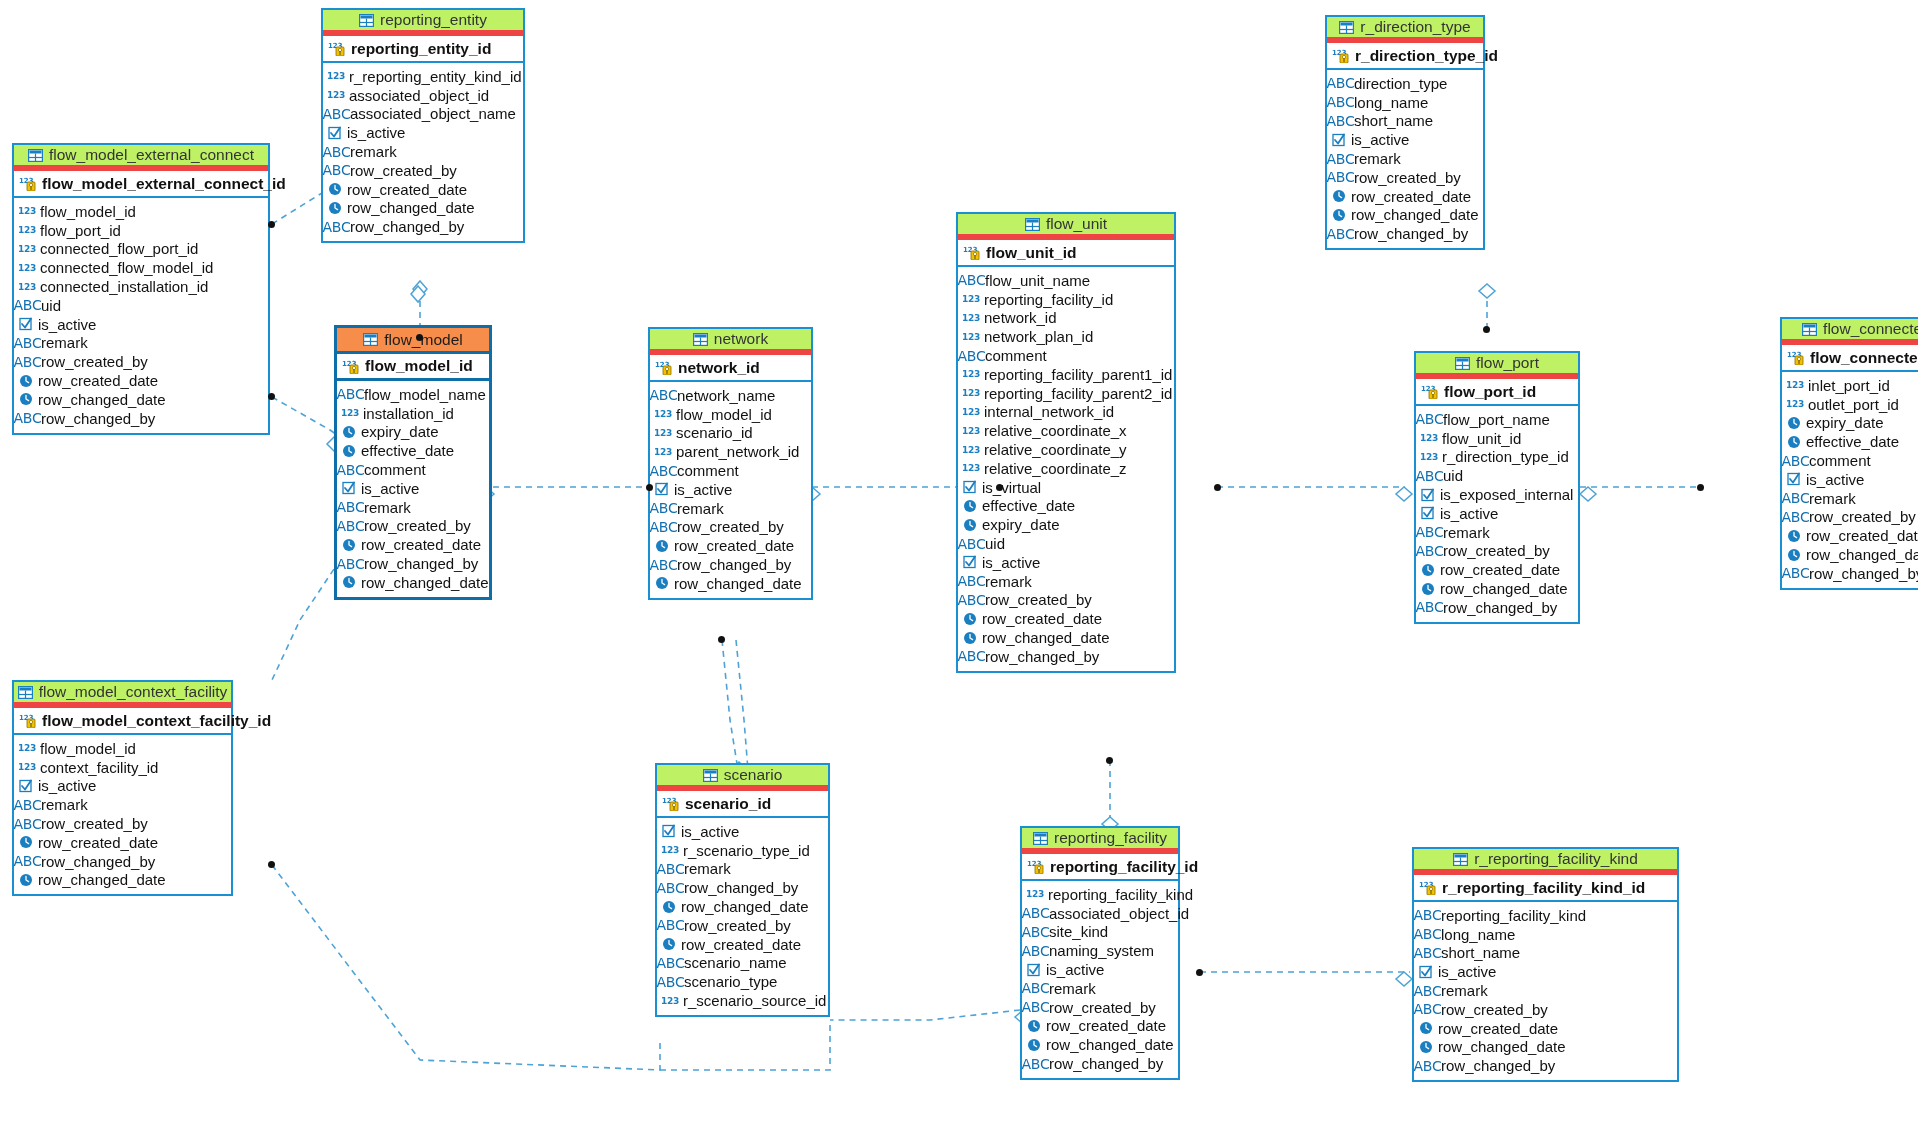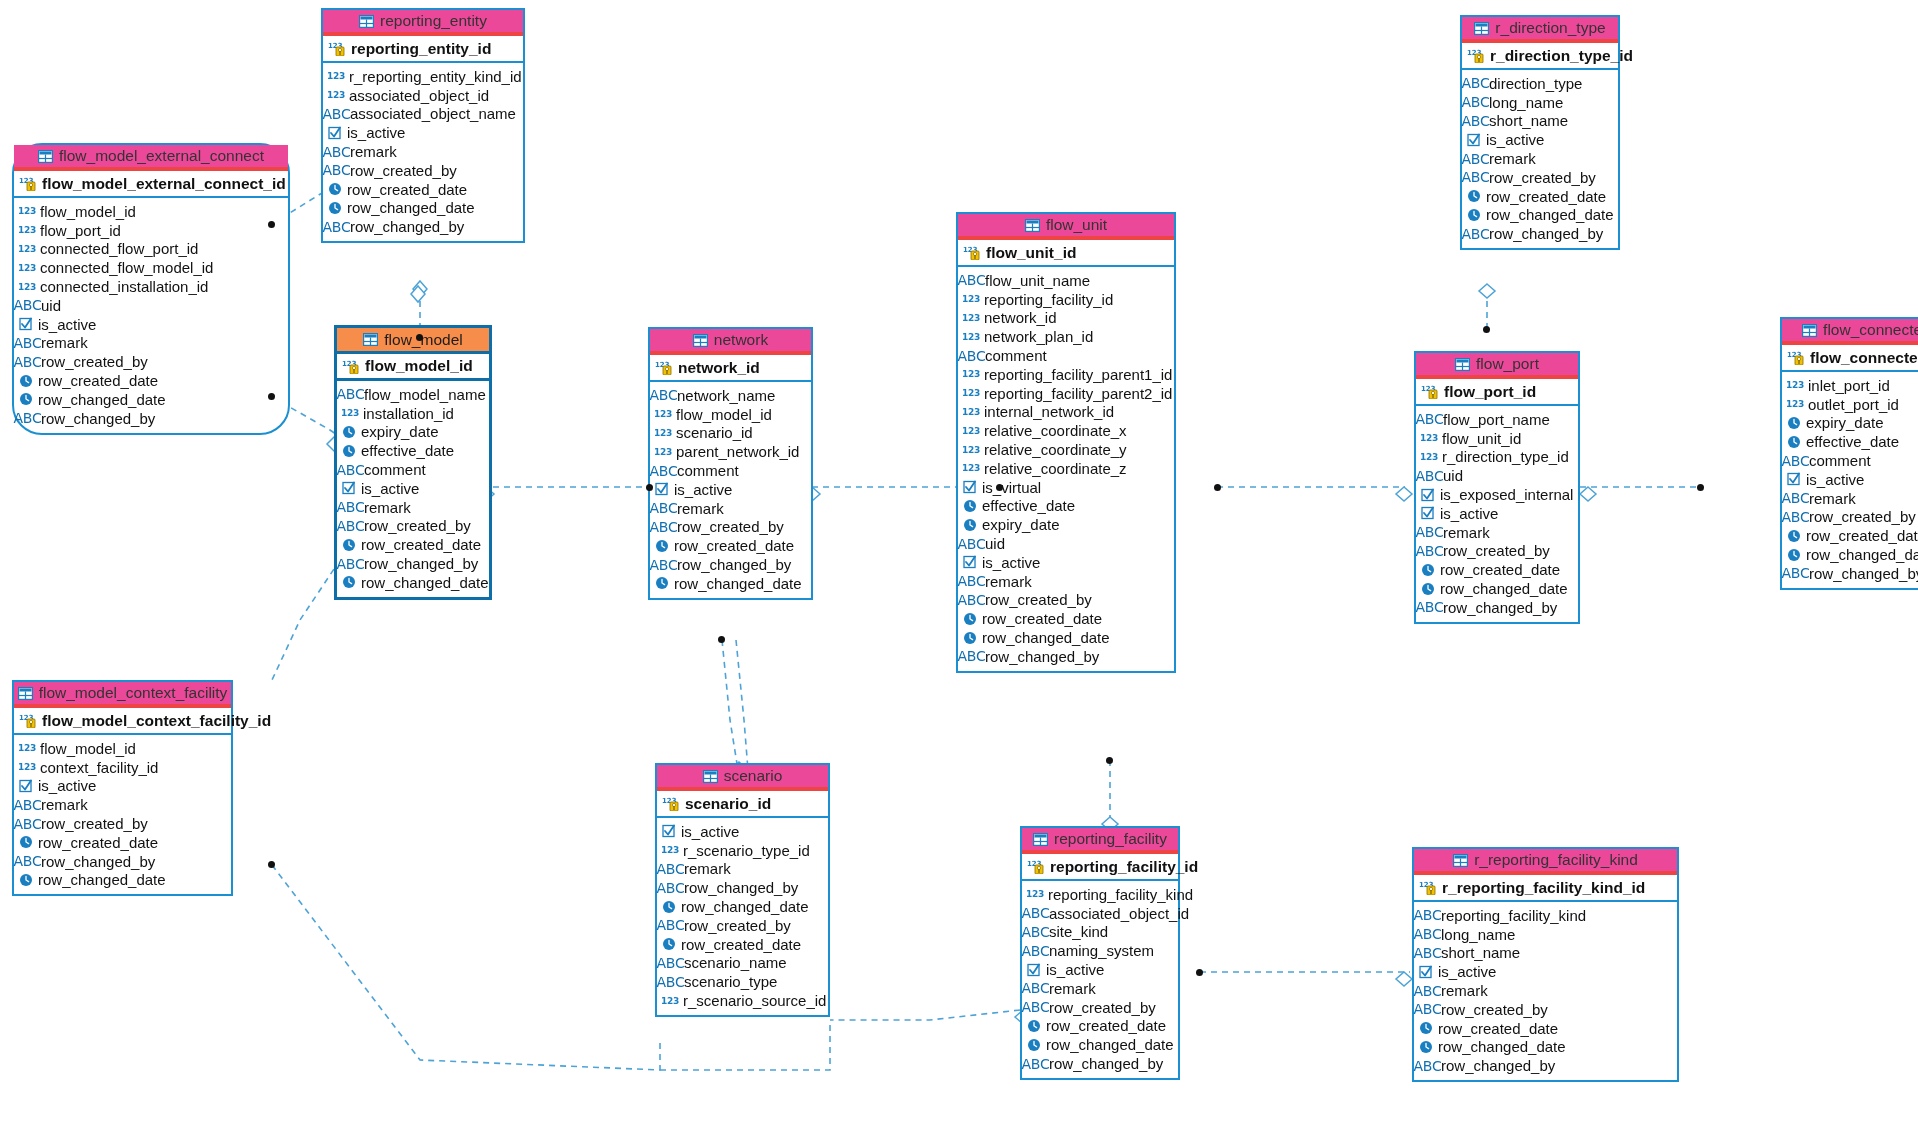--- a/index.html
+++ b/index.html
@@ -15,22 +15,22 @@
   .entity{
     position:absolute;
     background:#ffffff;
     border:2px solid #1a8fd1;
     box-sizing:border-box;
     z-index:5;
   }
   .entity.selected{border:3px solid #0d6ea8;}
 
   .ent-title{
-    background:#ec4899;
-    border-bottom:4px solid #ef4444;
+    background:#bef264;
+    border-bottom:6px solid #ef4444;
     height:26px;
     display:flex;align-items:center;justify-content:center;
     gap:6px;
     color:#333333;
     font-size:15.5px;
     box-sizing:border-box;
     padding:0 6px;
   }
   .entity.selected .ent-title{background:#f78d4a;border-bottom:3px solid #0d6ea8;color:#1c1c1c;}
 
@@ -223,21 +223,21 @@
           </span>
           <span>row_changed_date</span>
         </div>
         <div class="field">
           <span class="ico ico-abc">ABC</span>
           <span>row_changed_by</span>
         </div>
       </div>
     </div>
 
-  <div class="entity" style="left:12px;top:143px;width:278px;border-radius:30px;">
+  <div class="entity" style="left:12px;top:143px;width:258px;">
       <div class="ent-title">
         <span class="ico ico-table">
           <svg width="15" height="13" viewBox="0 0 15 13">
             <rect x="0.5" y="0.5" width="14" height="12" fill="#ffffff" stroke="#1a7fc1" stroke-width="1.4"></rect>
             <rect x="1.5" y="1.5" width="12" height="3" fill="#1a7fc1"></rect>
             <line x1="7.5" y1="4.5" x2="7.5" y2="12.5" stroke="#1a7fc1" stroke-width="1.2"></line>
             <line x1="1" y1="8.5" x2="14" y2="8.5" stroke="#1a7fc1" stroke-width="1.2"></line>
           </svg>
         </span>
         <span>flow_model_external_connect</span>
@@ -636,21 +636,21 @@
           </span>
           <span>row_changed_date</span>
         </div>
         <div class="field">
           <span class="ico ico-abc">ABC</span>
           <span>row_changed_by</span>
         </div>
       </div>
     </div>
 
-  <div class="entity" style="left:1460px;top:15px;width:160px;">
+  <div class="entity" style="left:1325px;top:15px;width:160px;">
       <div class="ent-title">
         <span class="ico ico-table">
           <svg width="15" height="13" viewBox="0 0 15 13">
             <rect x="0.5" y="0.5" width="14" height="12" fill="#ffffff" stroke="#1a7fc1" stroke-width="1.4"></rect>
             <rect x="1.5" y="1.5" width="12" height="3" fill="#1a7fc1"></rect>
             <line x1="7.5" y1="4.5" x2="7.5" y2="12.5" stroke="#1a7fc1" stroke-width="1.2"></line>
             <line x1="1" y1="8.5" x2="14" y2="8.5" stroke="#1a7fc1" stroke-width="1.2"></line>
           </svg>
         </span>
         <span>r_direction_type</span>

